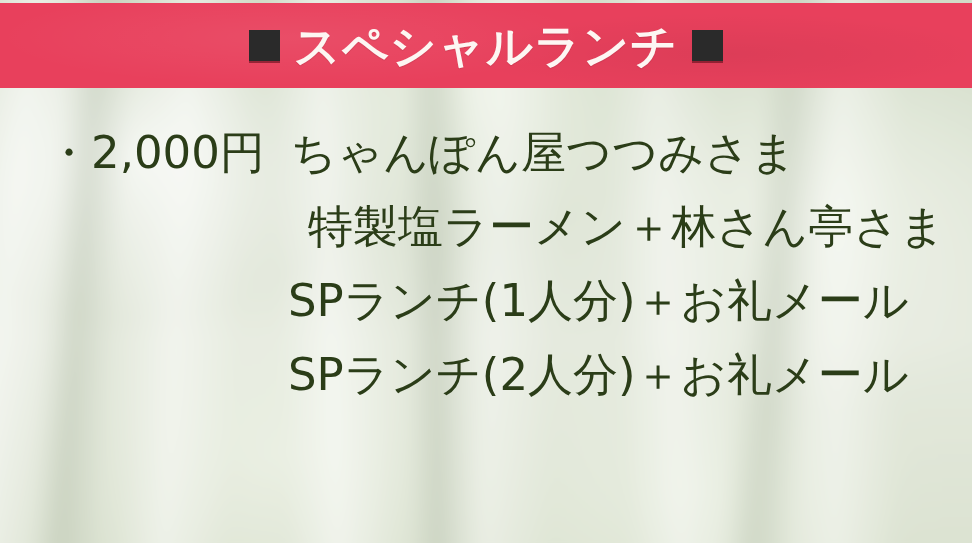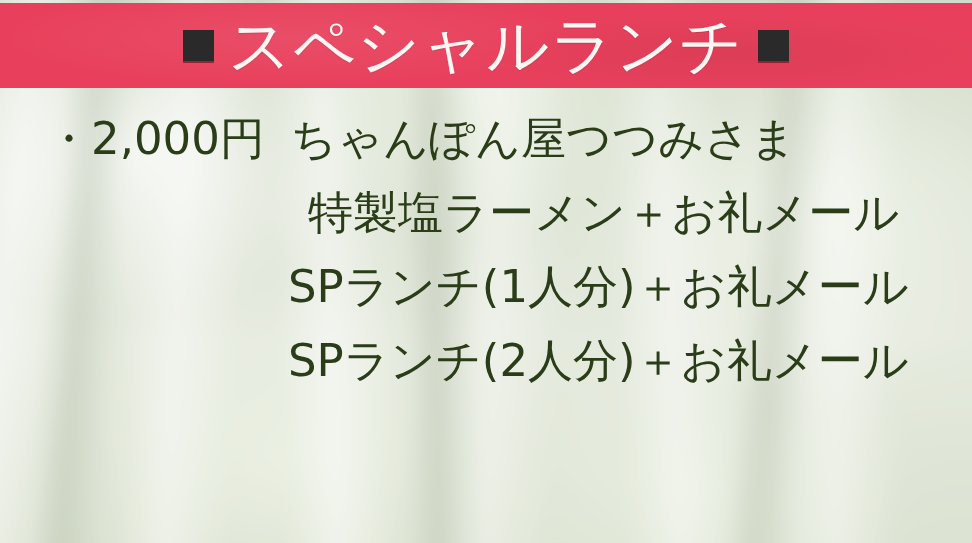--- a/index.html
+++ b/index.html
@@ -65,22 +65,22 @@
     background-image:
       radial-gradient(ellipse 420px 70px at 30% 40%, rgba(255,255,255,0.07), rgba(255,255,255,0) 70%),
       radial-gradient(ellipse 380px 60px at 75% 60%, rgba(0,0,0,0.05), rgba(0,0,0,0) 70%);
     display: flex;
     align-items: center;
     justify-content: center;
     box-sizing: border-box;
   }
   .title-text {
     color: #fdf6f3;
-    font-size: 62px;
-    font-weight: 400;
+    font-size: 46px;
+    font-weight: 700;
     letter-spacing: 1px;
     line-height: 1;
     white-space: nowrap;
     text-shadow: 0 1px 1px rgba(0,0,0,0.10);
     display: flex;
     align-items: center;
     gap: 14px;
   }
   .title-square {
     display: inline-block;
@@ -95,21 +95,21 @@
   }
 
   
   .body-text {
     position: absolute;
     left: 0;
     top: 88px;
     width: 912px;
     height: 455px;
     box-sizing: border-box;
-    padding: 14px 0 0 0;
+    padding: 28px 0 0 0;
   }
   .line {
     color: #2b3d18;
     font-size: 45px;
     line-height: 74px;
     height: 74px;
     white-space: nowrap;
     font-weight: 400;
   }
   .line.bullet {
@@ -142,21 +142,21 @@
       <span class="title-square"></span>
     </div>
   </div>
 
   <div class="body-text">
 
     <div class="line bullet">
       <span>・</span><span>2,000円</span><span class="gap"></span><span>ちゃんぽん屋つつみさま</span>
     </div>
     <div class="line indent-wide">
-      <span>特製塩ラーメン＋お礼メール</span>
+      <span>特製塩ラーメン＋林さん亭さま</span>
     </div>
 
     <div class="line indent">
       <span>SPランチ(1人分)＋お礼メール</span>
     </div>
 
     <div class="line indent">
       <span>SPランチ(2人分)＋お礼メール</span>
     </div>
 

